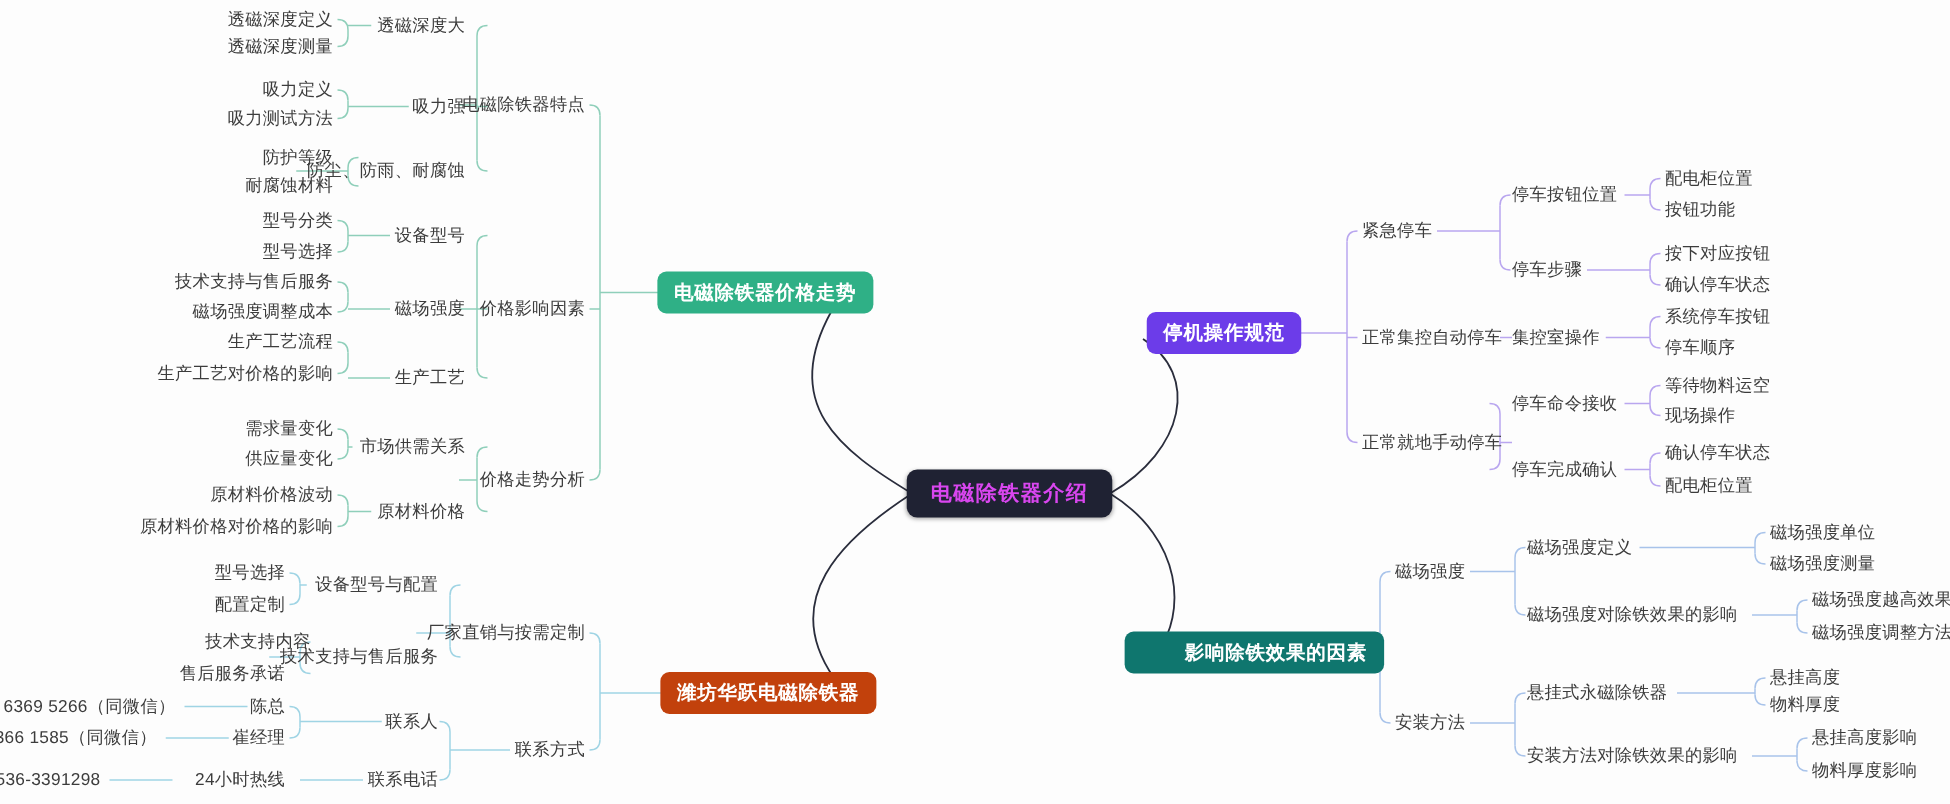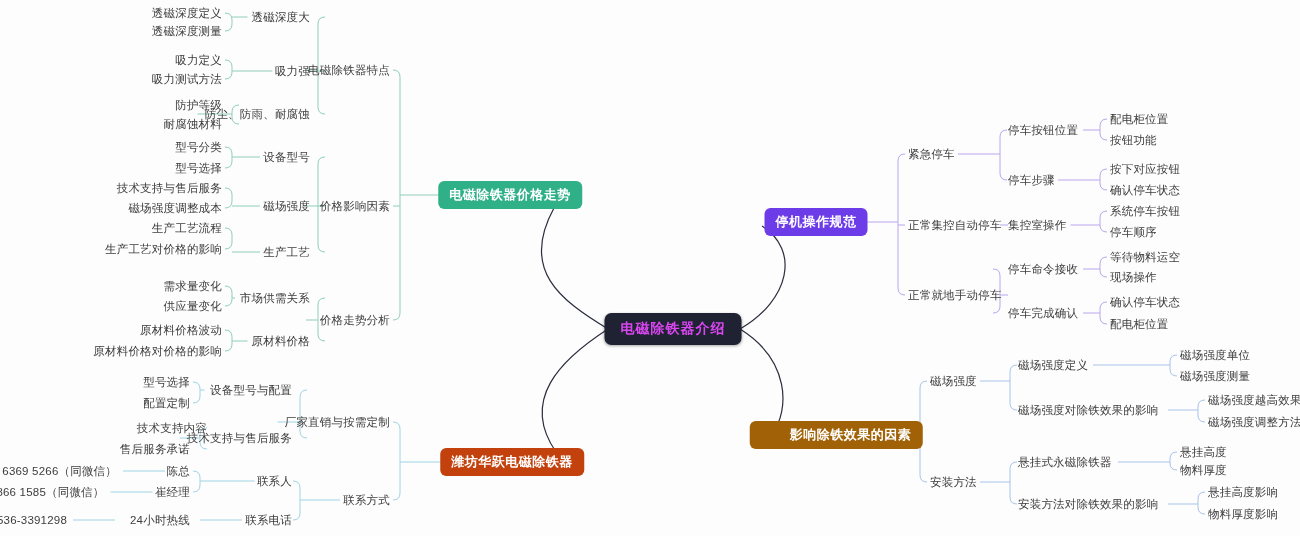--- a/index.html
+++ b/index.html
@@ -10,21 +10,21 @@
   .node{position:absolute;transform:translate(-50%,-50%);white-space:nowrap;}
 
   .root{background:#1f2233;color:#d946ef;font-size:14px;font-weight:bold;
         padding:7px 16px;border-radius:7px;letter-spacing:1px;
         box-shadow:0 1px 3px rgba(0,0,0,.35);}
   .topic{color:#fff;font-size:13px;font-weight:bold;padding:5px 11px;
          border-radius:6px;letter-spacing:.5px;}
   .t-green{background:#2fb086;}
   .t-cyan{background:#c2410c;}
   .t-purple{background:#6c3ce9;}
-  .t-blue{background:#a16207;padding-left:40px;}
+  .t-blue{background:#0f766e;padding-left:40px;}
 
   .lbl{position:absolute;transform:translate(0,-50%);white-space:nowrap;
        font-size:11.5px;color:#3c3c3c;letter-spacing:.2px;}
   .lbl.r{transform:translate(-100%,-50%);}
 </style>
 </head>
 <body>
 
 <div id="stage">
   <svg id="wires">

